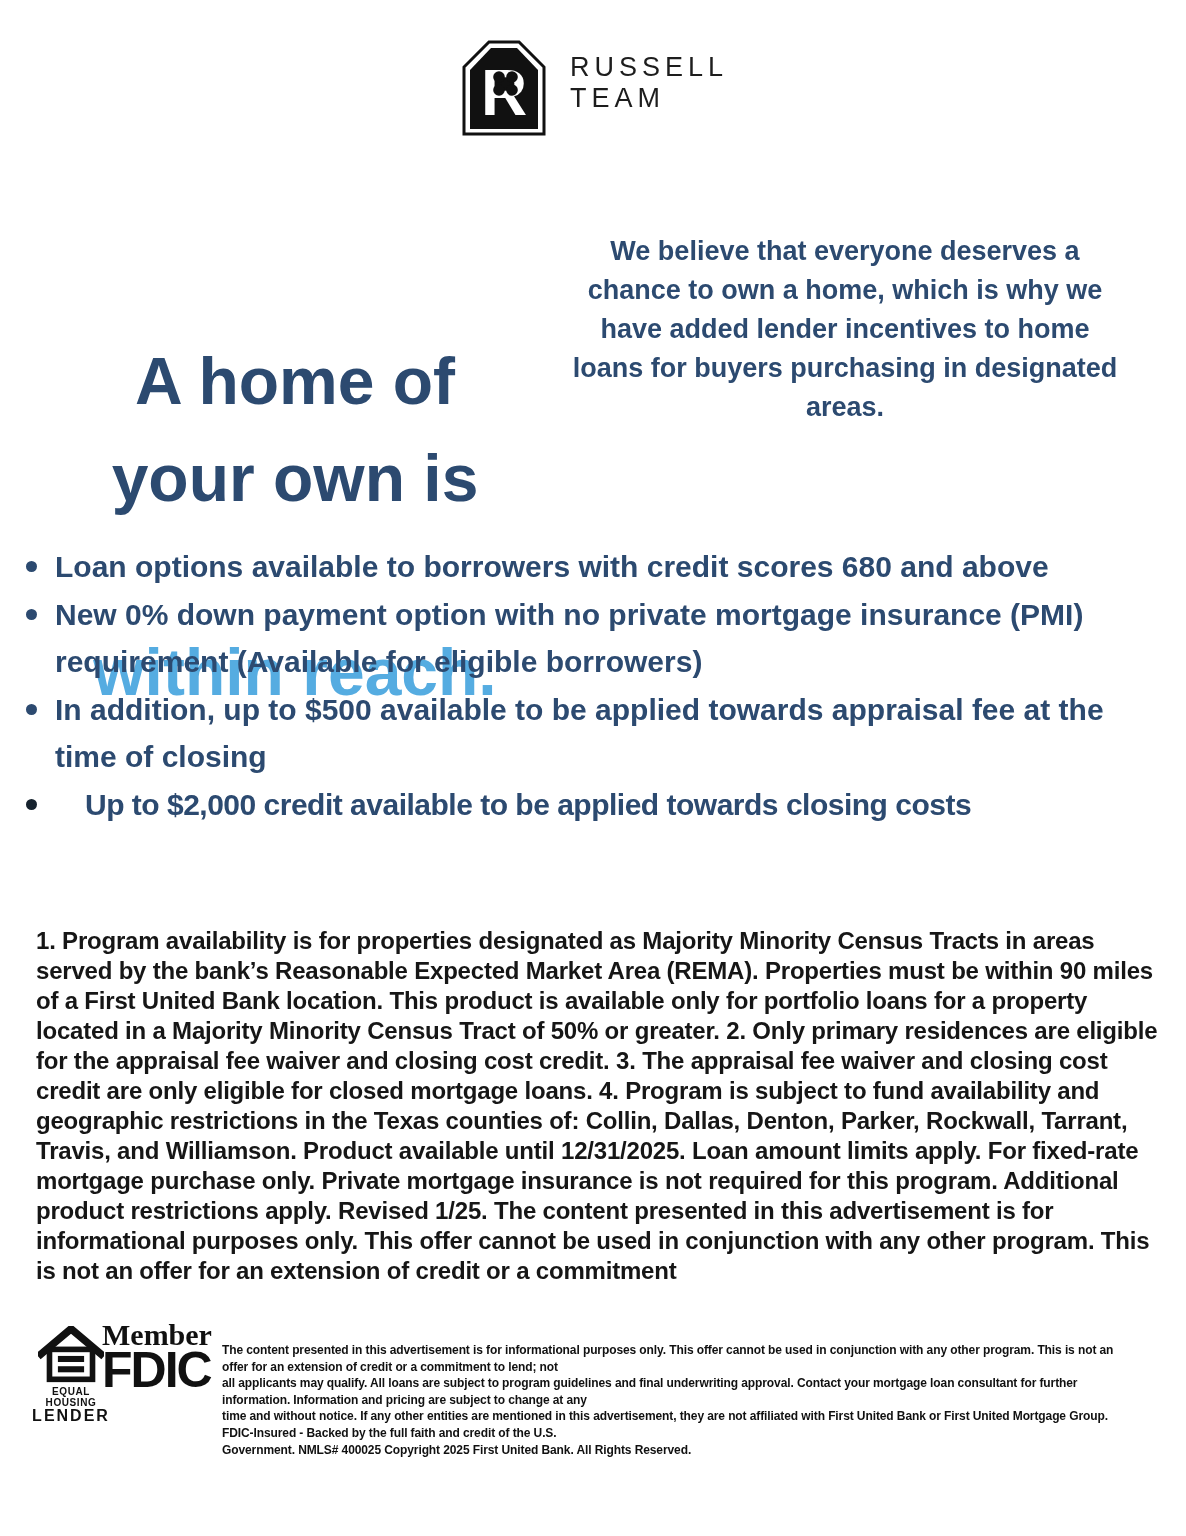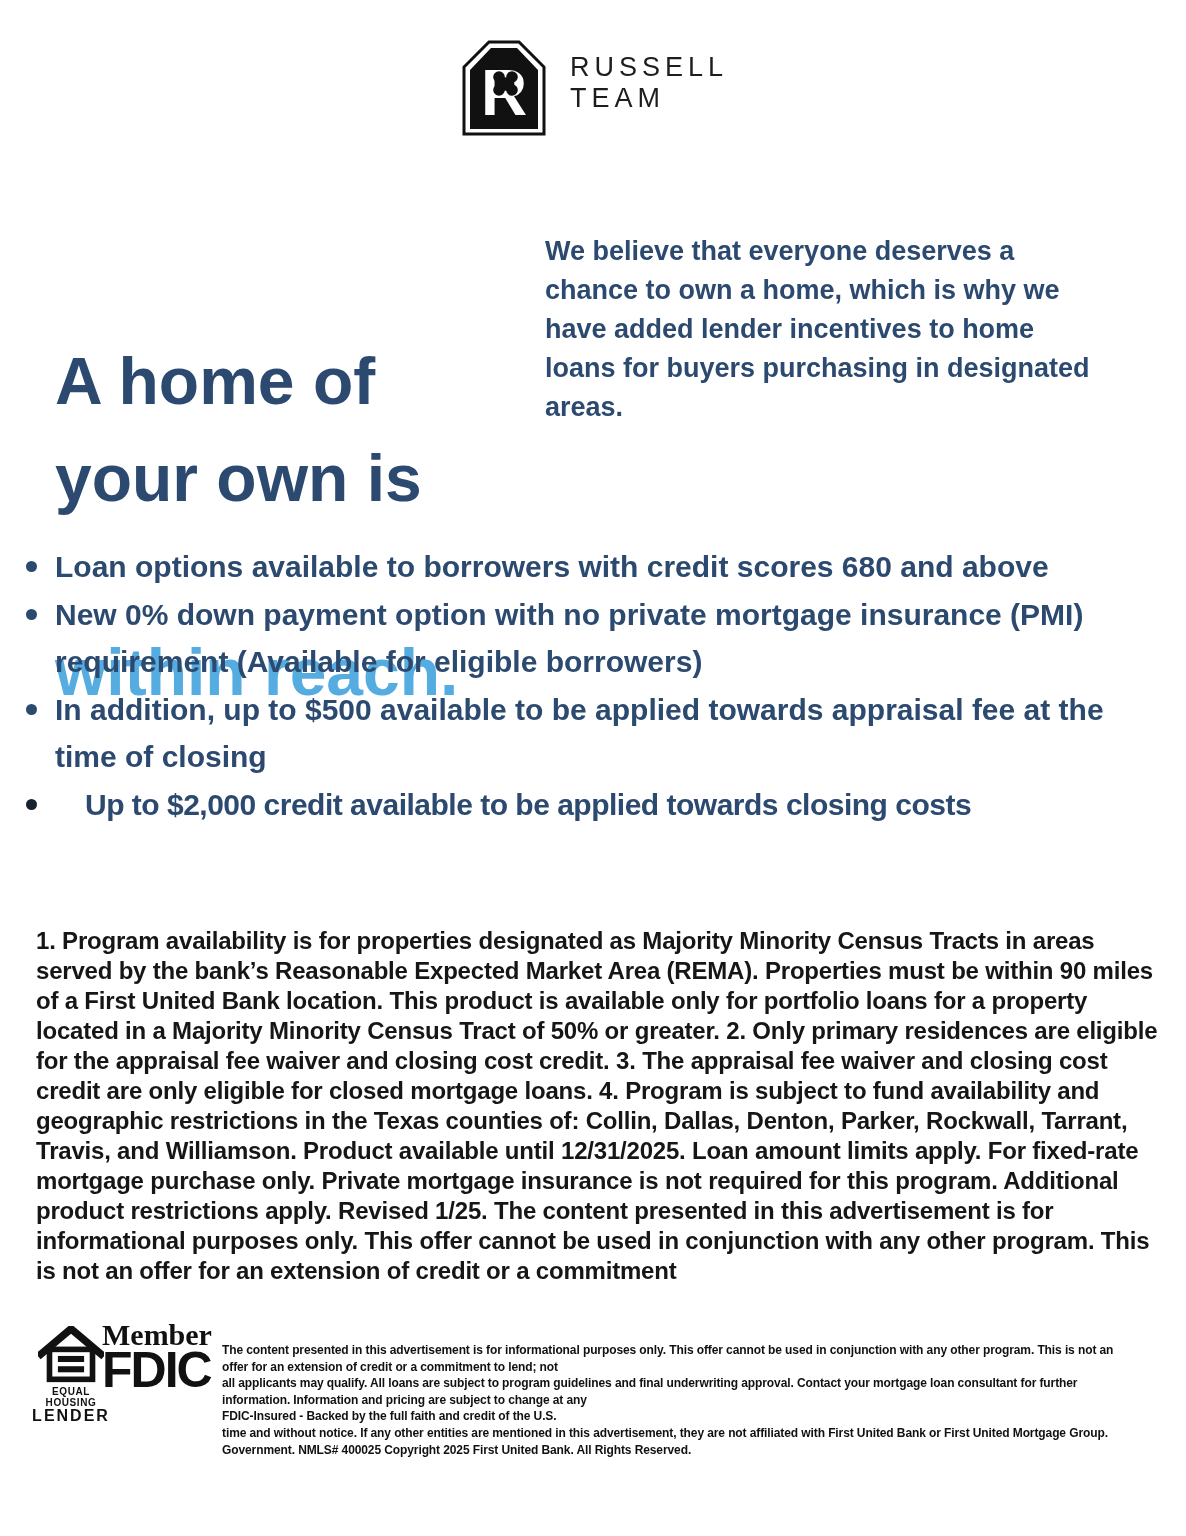--- a/index.html
+++ b/index.html
@@ -6,27 +6,27 @@
   .page{
     position:relative;width:1186px;height:1536px;background:#ffffff;
     font-family:"Liberation Sans",sans-serif;overflow:hidden;color:#111;
   }
   
   .brand{position:absolute;top:36px;left:0;right:0;display:flex;justify-content:center;align-items:flex-start;gap:20px;}
   .brand svg{display:block;}
   .brand-name{padding-top:16px;font-size:27px;font-weight:400;letter-spacing:5px;color:#1d1d1d;line-height:31px;}
   
   .hero-left{
-    position:absolute;top:192px;left:55px;width:480px;text-align:left;
+    position:absolute;top:192px;left:55px;width:480px;text-align:center;
     font-weight:bold;font-size:66px;line-height:97px;white-space:pre-line;
   }
   .hero-left .dark{color:var(--navy);display:block;white-space:pre-line;}
   .hero-left .accent{color:var(--lightblue);display:block;}
   .hero-right{
-    position:absolute;top:205px;left:545px;width:600px;text-align:left;
+    position:absolute;top:205px;left:545px;width:600px;text-align:center;
     color:var(--navy);font-weight:bold;font-size:27px;line-height:39px;white-space:pre-line;
   }
   
   .bullets{position:absolute;top:543px;left:20px;width:1148px;margin:0;padding:0;list-style:none;}
   .bullets li{display:flex;color:var(--navy);font-weight:bold;font-size:30px;line-height:47.5px;}
   .bullets .dot{flex:0 0 auto;width:11px;height:11px;border-radius:50%;background:var(--navy);margin:18px 18px 0 6px;}
   .bullets li.wide-gap .dot{background:#16222e;margin-right:48px;}
   .bullets li.tight span.txt{letter-spacing:-0.5px;}
   
   .disclaimer{
@@ -118,18 +118,18 @@
   <div class="fdic-block">
     <div class="member">Member</div>
     <div class="fdic-big">FDIC</div>
   </div>
 
   <div class="fine-print">
     <div>The content presented in this advertisement is for informational purposes only. This offer cannot be used in conjunction with any other program. This is not an</div>
     <div>offer for an extension of credit or a commitment to lend; not</div>
     <div>all applicants may qualify. All loans are subject to program guidelines and final underwriting approval. Contact your mortgage loan consultant for further</div>
     <div>information. Information and pricing are subject to change at any</div>
+    <div>time and without notice. If any other entities are mentioned in this advertisement, they are not affiliated with First United Bank or First United Mortgage Group.</div>
     <div>FDIC-Insured - Backed by the full faith and credit of the U.S.</div>
-    <div>time and without notice. If any other entities are mentioned in this advertisement, they are not affiliated with First United Bank or First United Mortgage Group.</div>
     <div>Government. NMLS# 400025 Copyright 2025 First United Bank. All Rights Reserved.</div>
   </div>
 
 </div>
 
 </body></html>

